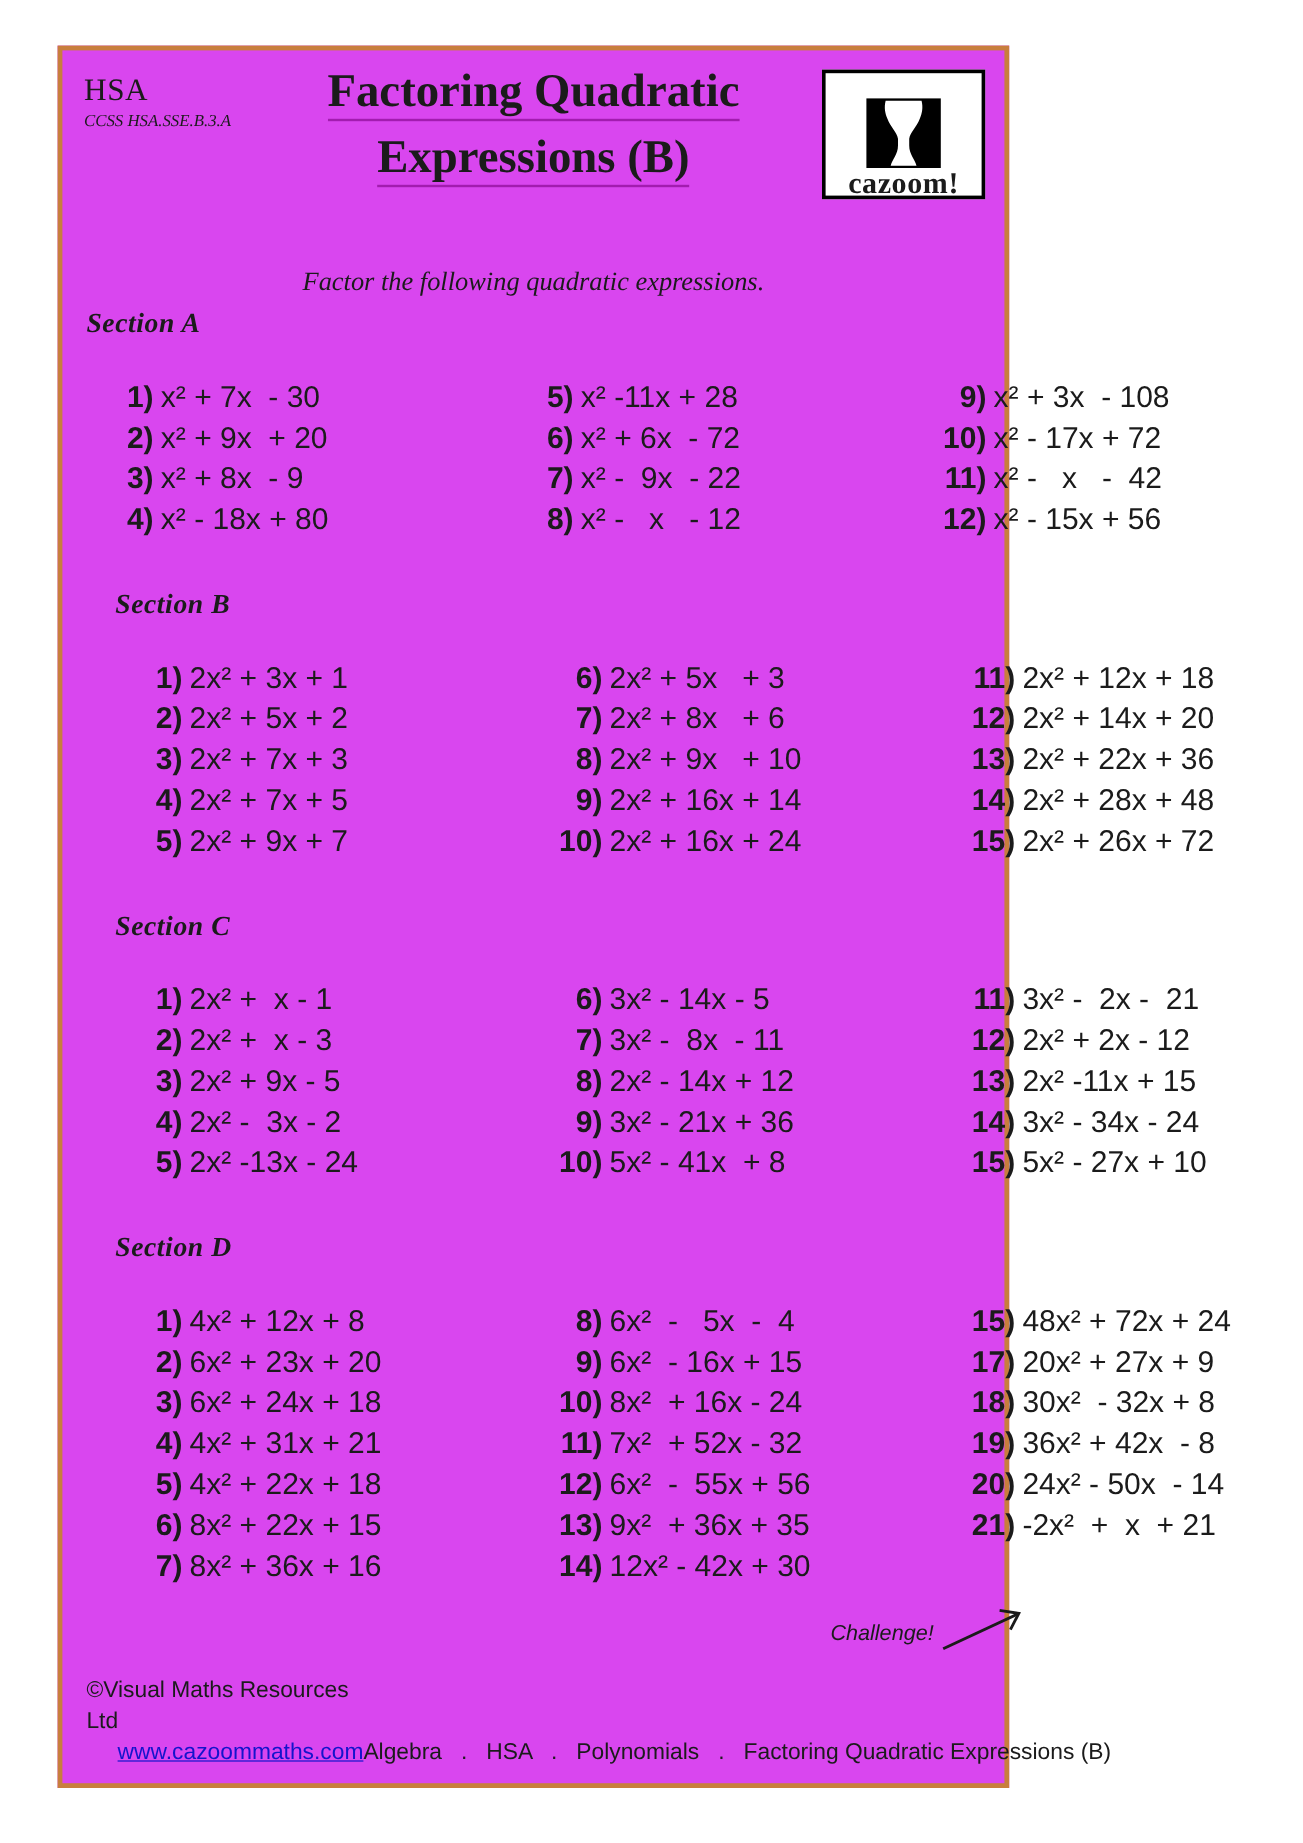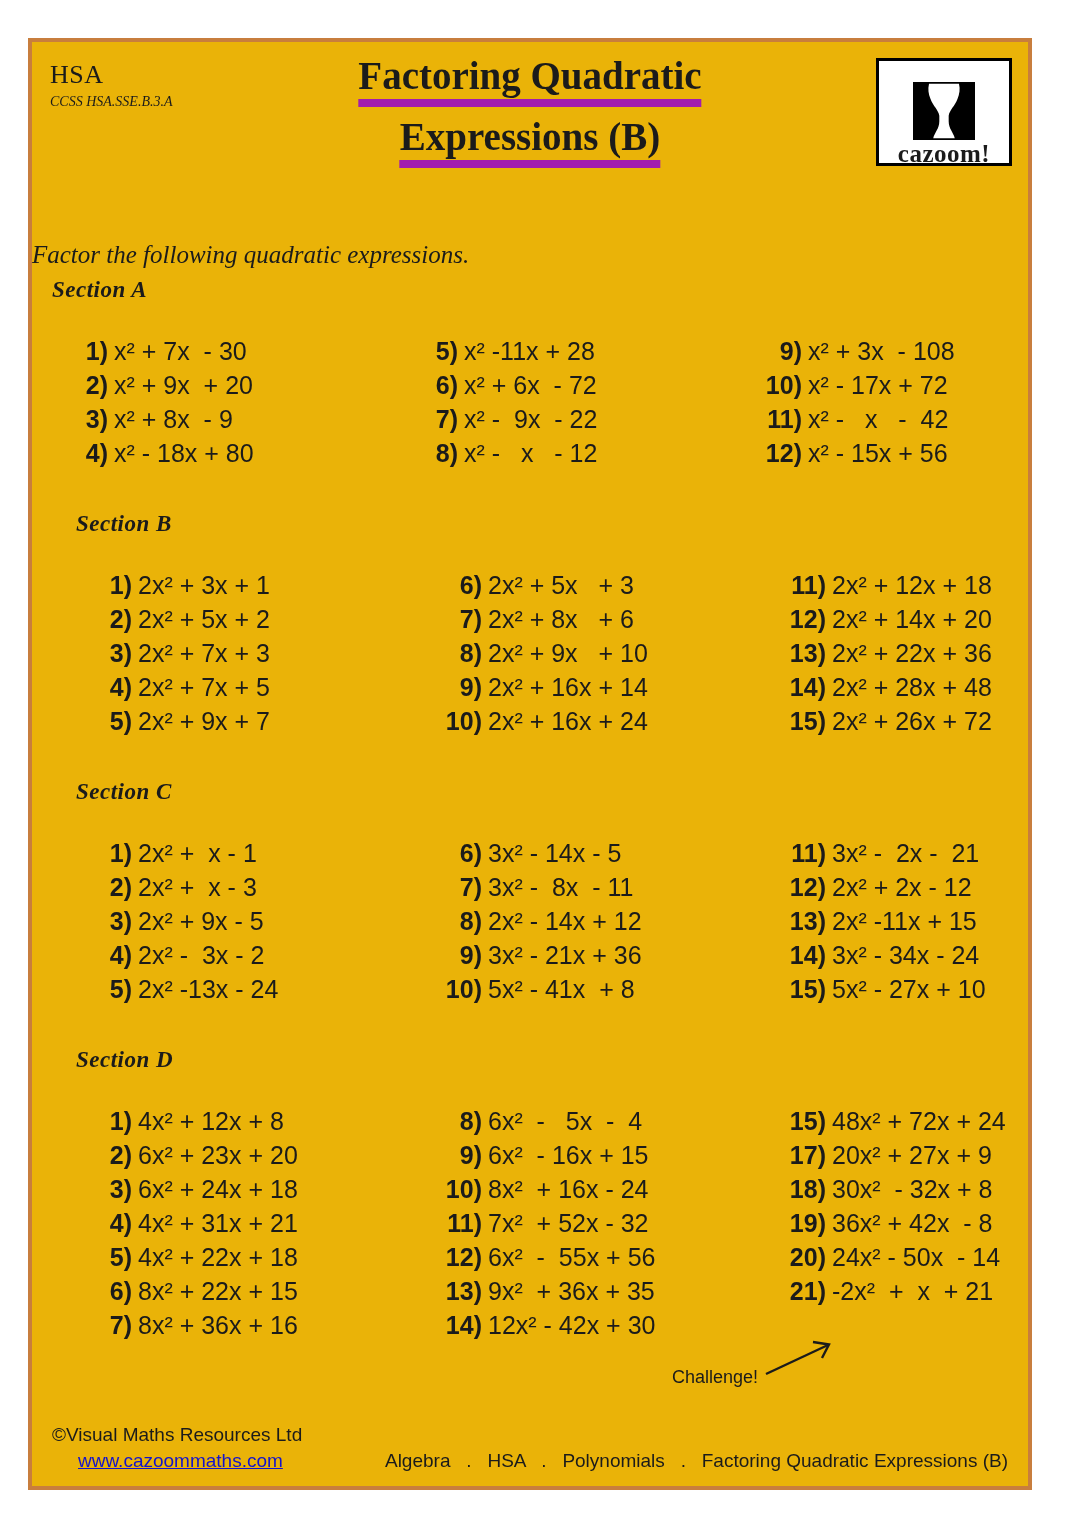--- a/index.html
+++ b/index.html
@@ -4,25 +4,25 @@
 <style>
   html, body { margin:0; padding:0; }
   body {
     width:1086px; height:1536px;
     background:#ffffff;
     font-family:"Liberation Sans", sans-serif;
     color:#1b1b1b;
     position:relative;
   }
   .page-border {
-    position:absolute; left:28px; top:38px;
-    width:1004px; height:1452px;
+    position:absolute; left:48px; top:38px;
+    width:793px; height:1452px;
     border:4px solid #c87e3d;
     box-sizing:border-box;
-    background:#eab308;
+    background:#d946ef;
   }
   
   .header { position:relative; height:150px; padding-top:16px; }
   .header-left { position:absolute; left:18px; top:18px; }
   .code {
     font-family:"Liberation Serif", serif;
     font-size:26px; letter-spacing:0.5px;
   }
   .standard {
     font-family:"Liberation Serif", serif;
@@ -30,21 +30,21 @@
   }
   .title-block {
     position:absolute; left:50%; top:12px;
     transform:translateX(-50%);
     text-align:center; width:max-content;
   }
   .title-line {
     display:inline-block;
     font-family:"Liberation Serif", serif;
     font-weight:bold; font-size:39px; line-height:44px;
-    border-bottom:8px solid #a21caf;
+    border-bottom:2px solid #a21caf;
     padding-bottom:1px;
   }
   .title-line2-wrap { margin-top:8px; }
   .logo-box {
     position:absolute; right:16px; top:16px;
     width:136px; height:108px;
     border:3px solid #000; box-sizing:border-box;
     background:#fff;
     display:flex; flex-direction:column; align-items:center;
     padding-top:21px;
@@ -53,23 +53,23 @@
     width:62px; height:66px; background:#000;
     display:flex; align-items:center; justify-content:center;
   }
   .logo-text {
     font-family:"Liberation Serif", serif;
     font-weight:bold; font-size:25px; line-height:28px;
     letter-spacing:0.5px; margin-top:0px;
   }
   
   .instruction {
-    margin-top:32px; 
+    margin-top:12px; text-align:center;
     font-family:"Liberation Serif", serif;
-    font-style:italic; font-size:25px; line-height:30px;
+    font-style:italic; font-size:22px; line-height:30px;
   }
   
   #sections { padding:0; }
   .section { margin-top:2px; }
   .section + .section { margin-top:36px;padding-left:24px; }
   .section-title {
     margin:0 0 0 20px;
     font-family:Liberation Serif, serif;
     font-style:italic; font-weight:bold;
     font-size:23px; line-height:36px;
@@ -82,21 +82,21 @@
   }
   .prob-row { display:flex; line-height:34px; font-size:25px; }
   .prob-num {
     flex:none; width:42px; text-align:right;
     font-weight:bold; white-space:pre;
   }
   .prob-expr { margin-left:6px; white-space:pre; }
   
   .challenge {
     position:absolute; left:640px; top:1292px;
-    display:flex; align-items:flex-end;
+    display:flex; align-items:center;font-style:italic;
   }
   .challenge-label { font-size:18px; line-height:22px; }
   .challenge-arrow { margin-left:6px; margin-bottom:8px; }
   
   .footer {
     position:absolute; left:20px; right:14px; bottom:12px;
     display:flex; align-items:flex-end;
   }
   .footer-left { font-size:19px; line-height:26px; }
   .footer-link {

